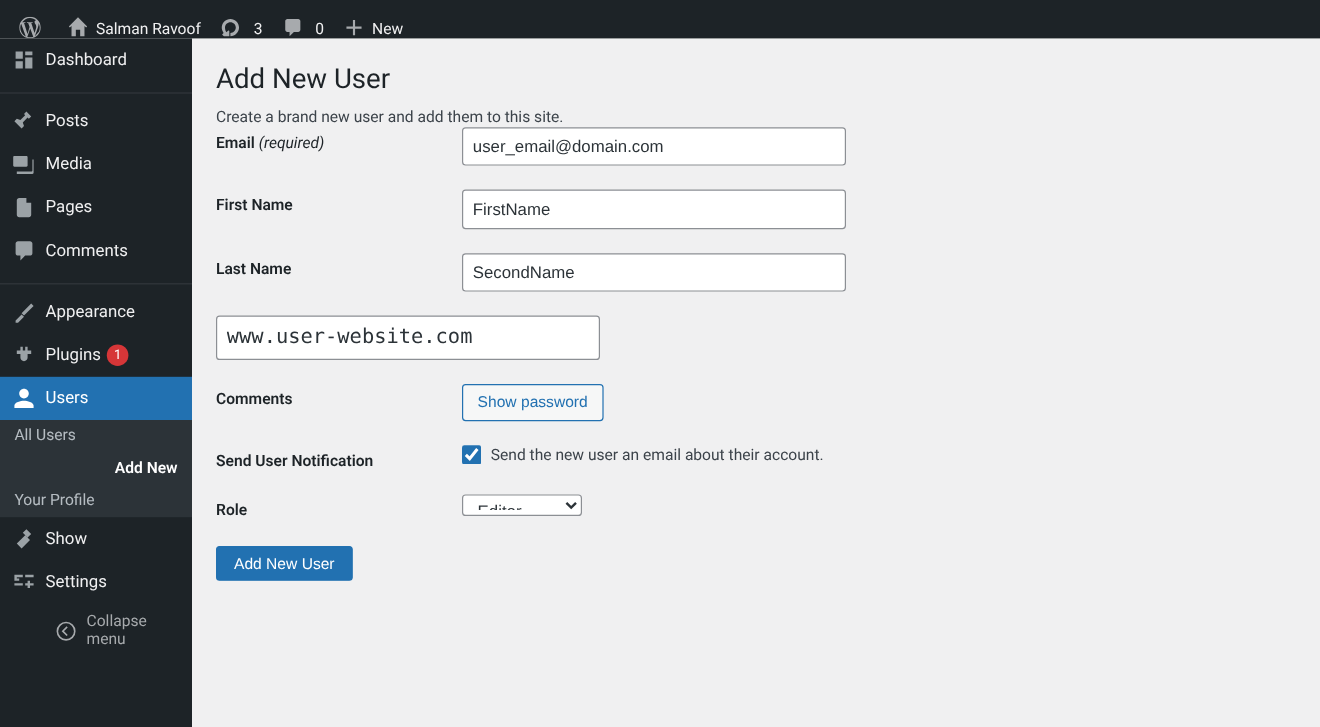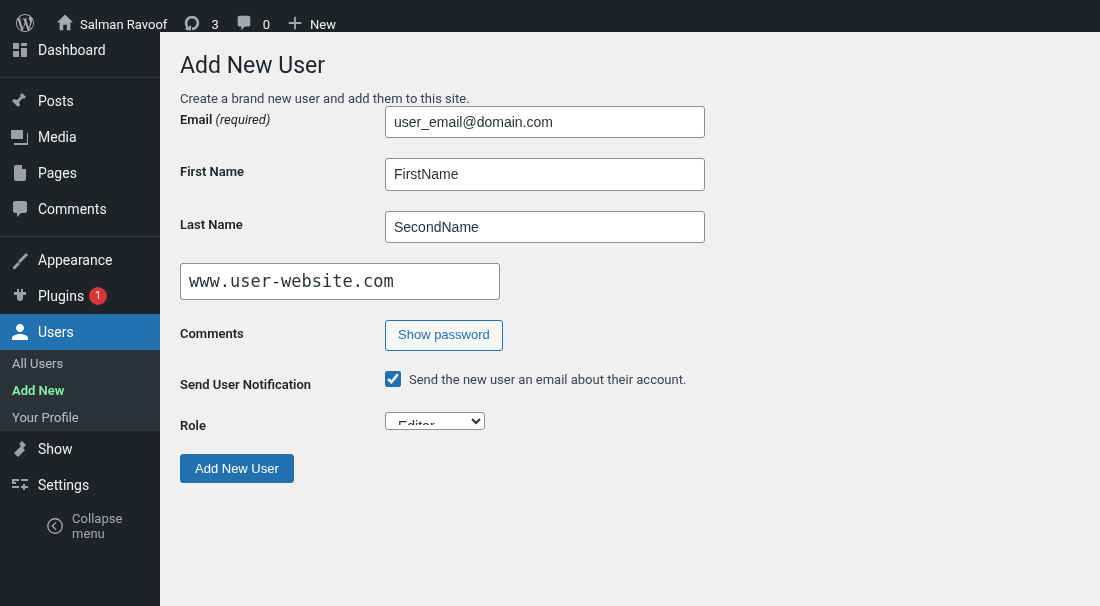--- a/index.html
+++ b/index.html
@@ -14,21 +14,21 @@
 
 .sidebar { position: absolute; top: 32px; left: 0; width: 160px; height: calc(100% - 32px); background: #1d2327; color: #f0f0f1; }
 .menu-item { display: flex; align-items: center; padding: 8px 10px; cursor: pointer; color: #f0f0f1; font-size: 14px; position: relative; }
 .menu-item svg { width: 20px; height: 20px; fill: rgba(240,246,252,0.6); margin-right: 8px; flex-shrink: 0; }
 .menu-item.current { background: #2271b1; color: #fff; }
 .menu-item.current svg { fill: #fff; }
 .menu-item.current::after { content: ''; position: absolute; right: -8px; top: 50%; transform: translateY(-50%); border: 8px solid transparent; border-right-color: #f0f0f1; }
 .menu-separator { height: 5px; border-bottom: 1px solid #32373c; margin: 5px 0; }
 .submenu { background: #2c3338; }
 .submenu-item { padding: 6px 12px; font-size: 13px; color: rgba(240,246,252,0.7); cursor: pointer; }
-.submenu-item.current { color: #86efac; font-weight: 600; }
+.submenu-item.current { color: #ffffff; font-weight: 600; text-align: right; }
 .badge { display: inline-block; background: #d63638; color: #fff; border-radius: 9px; min-width: 18px; height: 18px; line-height: 18px; text-align: center; font-size: 11px; margin-left: 5px; padding: 0 5px; }
 .collapse { display: flex; align-items: center; padding: 8px 10px; cursor: pointer; color: #a7aaad; font-size: 13px; margin-left: 36px; }
 .collapse svg { width: 20px; height: 20px; fill: #a7aaad; margin-right: 8px; }
 
 
 .content { position: absolute; top: 32px; left: 160px; right: 0; bottom: 0; padding: 20px 20px 0 20px; overflow-y: auto; }
 h1 { font-size: 23px; font-weight: 400; color: #1d2327; margin-bottom: 12px; }
 .subtitle { color: #3c434a; }
 
 .form-table { width: 100%; }

